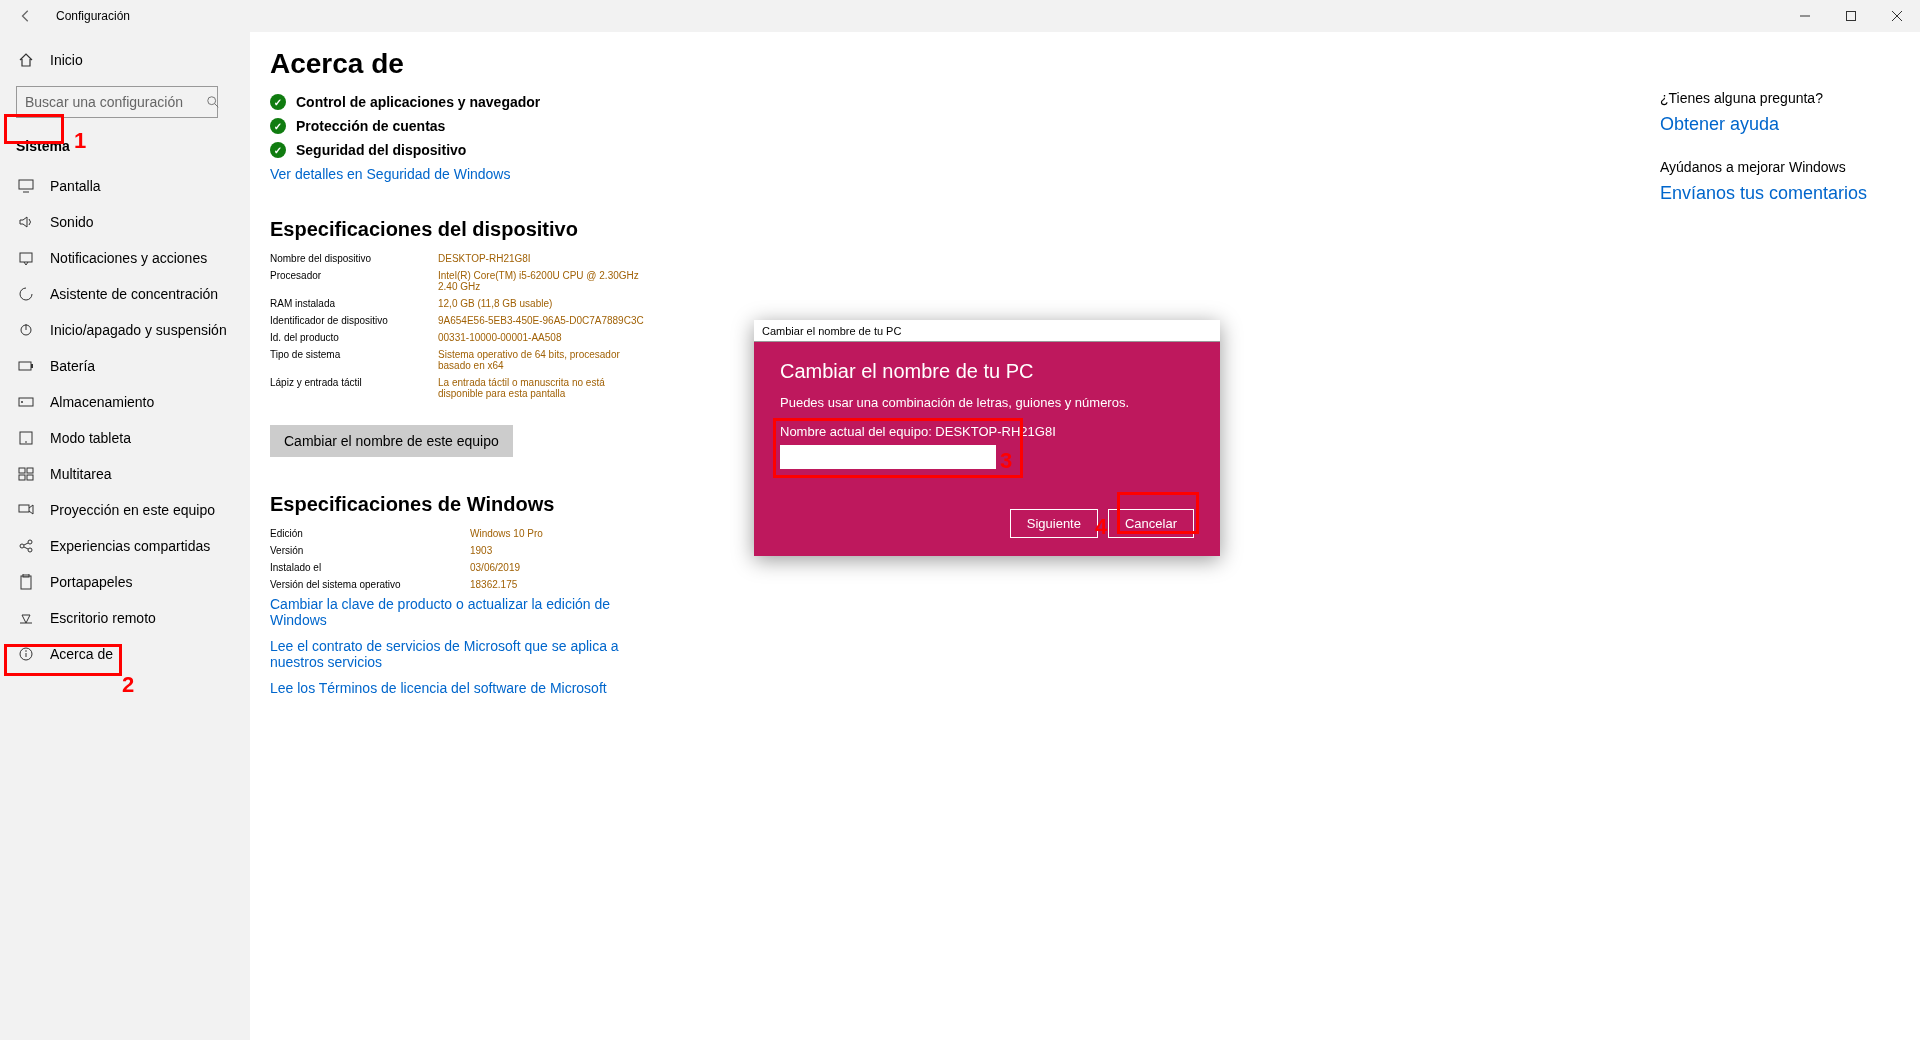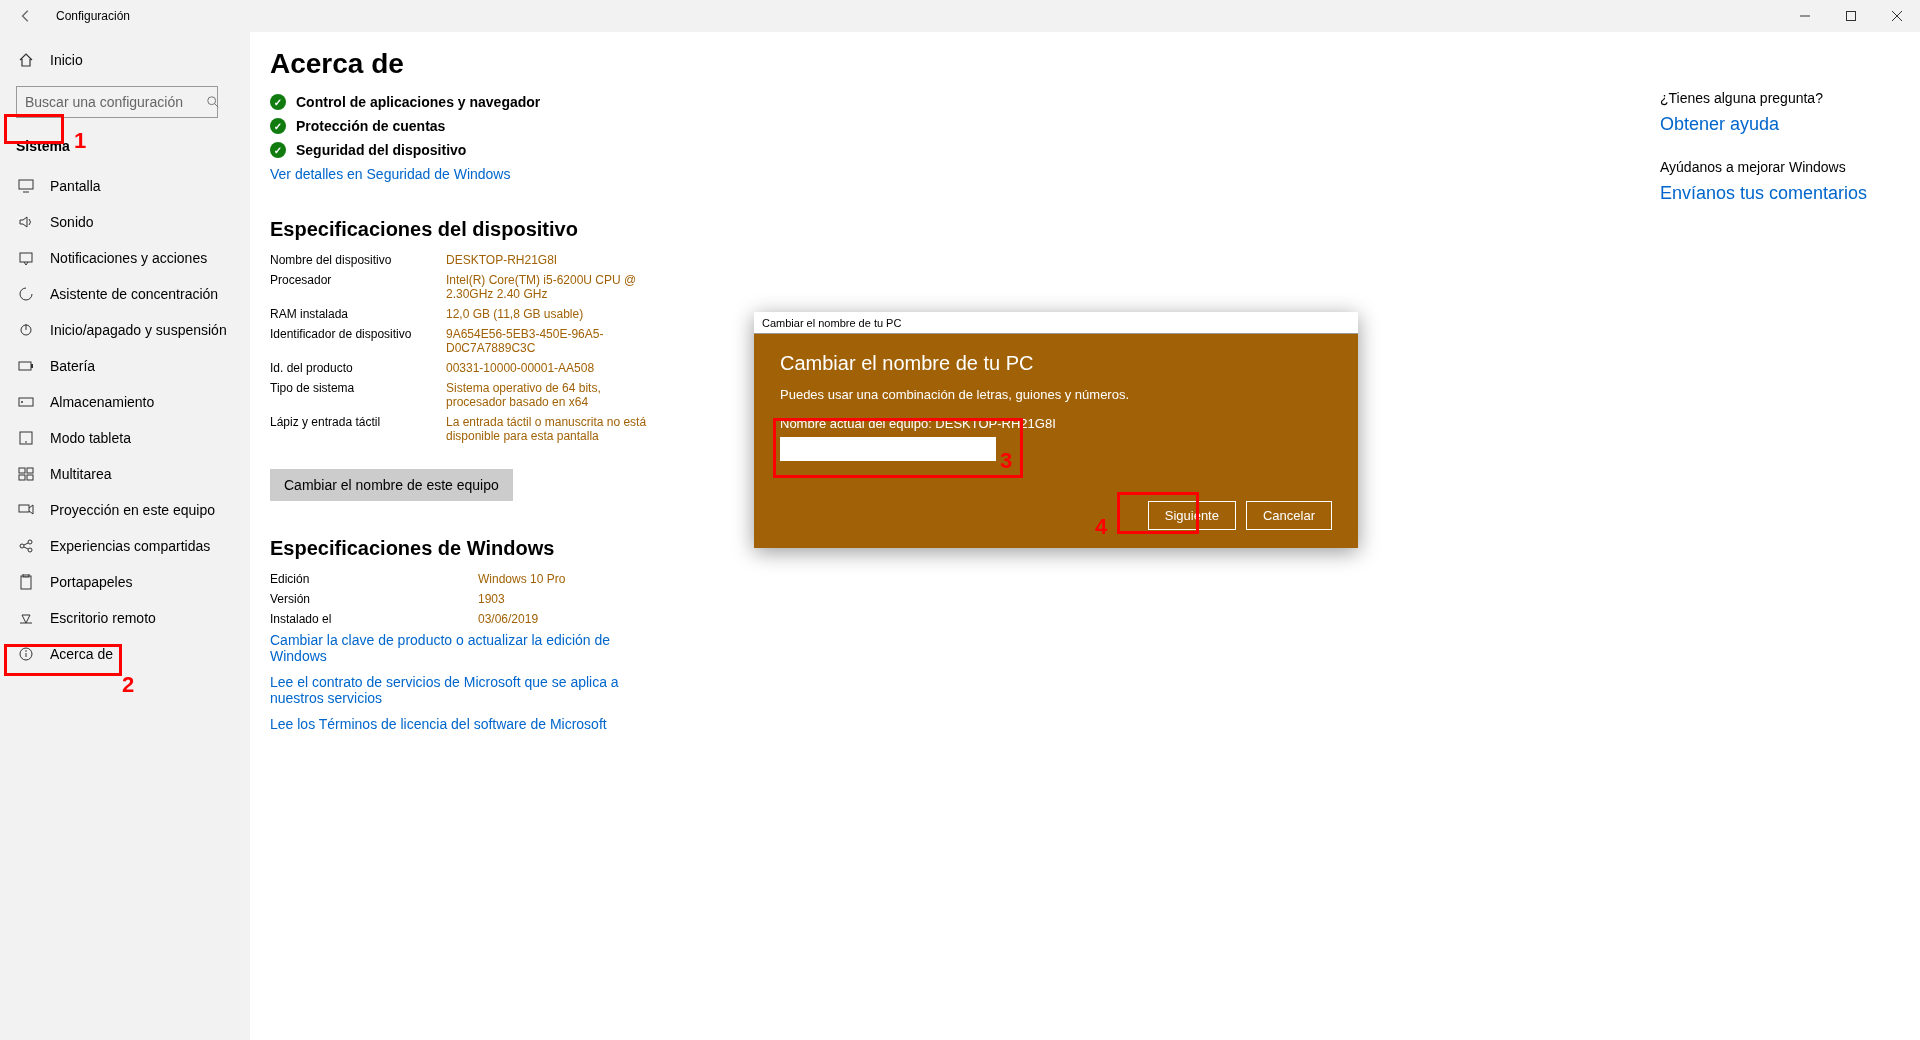--- a/index.html
+++ b/index.html
@@ -29,33 +29,33 @@
 
 
 .main { position: absolute; top: 32px; left: 250px; right: 0; bottom: 0; padding: 16px 40px 20px 20px; overflow: hidden; }
 .main h1 { font-size: 28px; font-weight: 600; margin-bottom: 14px; }
 .security-list { margin-bottom: 8px; }
 .security-item { display: flex; align-items: center; font-size: 14px; font-weight: 600; margin-bottom: 8px; }
 .security-item .check { width: 16px; height: 16px; border-radius: 50%; background: #107c10; margin-right: 10px; display: flex; align-items: center; justify-content: center; color: #fff; font-size: 10px; }
 .link { color: #0066cc; font-size: 14px; cursor: pointer; margin-bottom: 6px; display: block; max-width: 380px; }
 
 .section-title { font-size: 20px; font-weight: 600; margin-top: 36px; margin-bottom: 12px; }
-.spec-row { display: flex; font-size: 12px; margin-bottom: 6px; gap: 8px; }
+.spec-row { display: flex; font-size: 10px; margin-bottom: 6px; }
 .spec-label { width: 168px; color: #000; }
 .spec-value { color: #a16207; max-width: 210px; }
 
 .rename-btn { margin-top: 20px; padding: 8px 14px; background: #ccc; border: none; font-size: 14px; cursor: pointer; }
 
 
 .right-panel { position: absolute; right: 40px; top: 58px; width: 220px; }
 .right-panel .q { font-size: 14px; margin-bottom: 8px; }
 .right-panel .lnk { color: #0066cc; font-size: 18px; margin-bottom: 24px; display: block; }
 
 
-.dialog { position: absolute; left: 754px; top: 312px; width: 604px; background: #a16207; color: #fff; box-shadow: 0 4px 20px rgba(0,0,0,0.4); z-index: 40; }
+.dialog { position: absolute; left: 754px; top: 320px; width: 466px; background: #be185d; color: #fff; box-shadow: 0 4px 20px rgba(0,0,0,0.4); z-index: 40; }
 .dialog .dlg-titlebar { height: 22px; background: #fff; color: #000; display: flex; align-items: center; padding: 0 8px; font-size: 11px; border-bottom: 1px solid #999; }
 .dialog .dlg-body { padding: 18px 26px 18px 26px; }
 .dialog .dlg-heading { font-size: 20px; font-weight: 400; margin-bottom: 12px; }
 .dialog .dlg-sub { font-size: 13px; margin-bottom: 14px; }
 .dialog .dlg-label { font-size: 13px; margin-bottom: 6px; }
 .dialog .dlg-input { width: 216px; height: 24px; background: #fff; border: none; padding: 2px 6px; color: #000; }
 .dialog .dlg-buttons { display: flex; justify-content: flex-end; gap: 10px; margin-top: 40px; align-items: center; }
 .dialog .dlg-btn { border: 1px solid #fff; background: transparent; color: #fff; padding: 6px 16px; font-size: 13px; cursor: pointer; }
 
 svg { display: block; }
@@ -302,20 +302,24 @@
         <div class="spec-value">Windows 10 Pro</div>
       </div>
     <div class="spec-row">
         <div class="spec-label" style="width:200px">Versión</div>
         <div class="spec-value">1903</div>
       </div>
     <div class="spec-row">
         <div class="spec-label" style="width:200px">Instalado el</div>
         <div class="spec-value">03/06/2019</div>
       </div>
+    <div class="spec-row">
+        <div class="spec-label" style="width:200px">Versión del sistema operativo</div>
+        <div class="spec-value">18362.175</div>
+      </div>
   </div>
   <a class="link" style="margin-top:4px">Cambiar la clave de producto o actualizar la edición de Windows</a>
   <a class="link" style="margin-top:10px">Lee el contrato de servicios de Microsoft que se aplica a nuestros servicios</a>
   <a class="link" style="margin-top:10px">Lee los Términos de licencia del software de Microsoft</a>
 
   
   <div class="right-panel">
     <div class="q">¿Tienes alguna pregunta?</div>
     <a class="lnk">Obtener ayuda</a>
     <div class="q">Ayúdanos a mejorar Windows</div>

